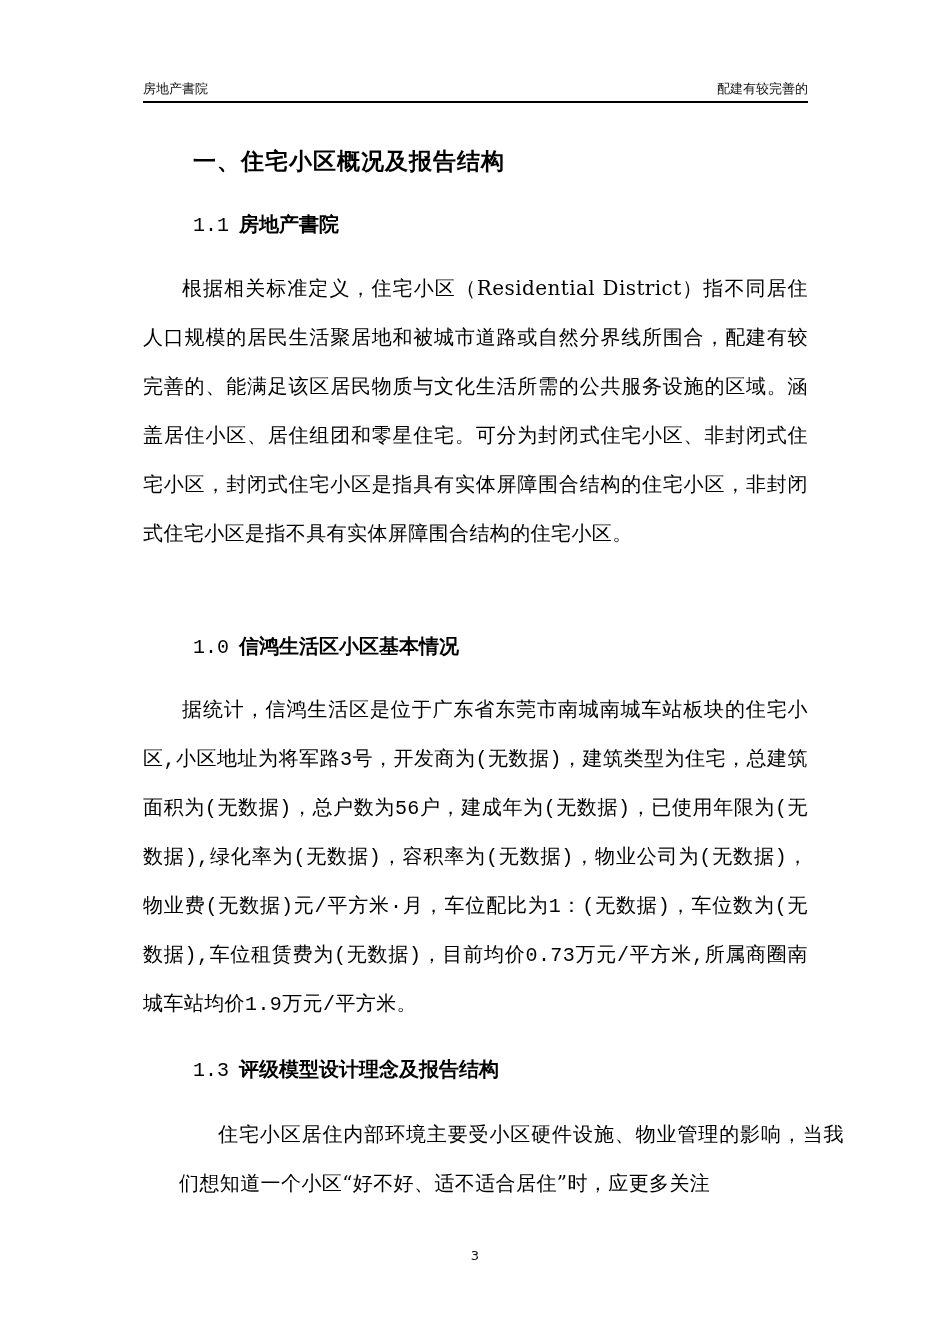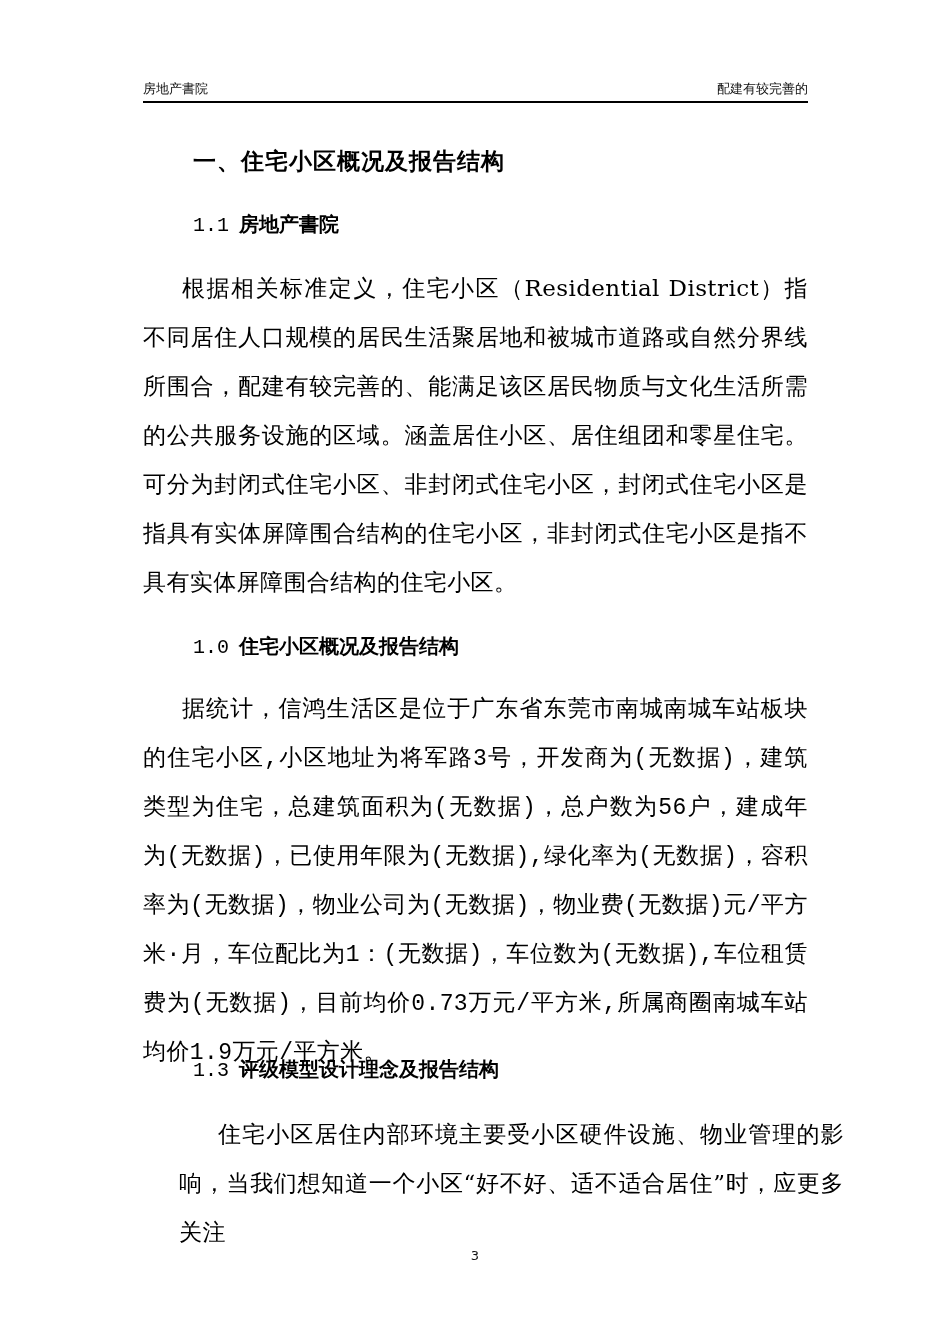--- a/index.html
+++ b/index.html
@@ -63,21 +63,21 @@
     }
     .h2 .num {
       font-family: Liberation Mono, monospace;
       font-weight: normal;
       margin-right: 10px;
     }
     .para {
       position: absolute;
       left: 0;
       width: 665px;
-      font-size: 23px;
+      font-size: 20px;
       line-height: 49px;
       text-align: justify;
       text-indent: 39px;
       letter-spacing: 0.4px;
     }
     .page-number {
       position: absolute;
       left: 0;
       width: 950px;
       top: 1248px;
@@ -97,21 +97,21 @@
 
 <div class="content">
   <div class="h1">一、住宅小区概况及报告结构</div>
 
   <div class="h2" style="top:211px;">
     <span class="num">1.1</span><span>房地产書院</span>
   </div>
   <div class="para" style="top:264px;">根据相关标准定义，住宅小区（Residential District）指不同居住人口规模的居民生活聚居地和被城市道路或自然分界线所围合，配建有较完善的、能满足该区居民物质与文化生活所需的公共服务设施的区域。涵盖居住小区、居住组团和零星住宅。可分为封闭式住宅小区、非封闭式住宅小区，封闭式住宅小区是指具有实体屏障围合结构的住宅小区，非封闭式住宅小区是指不具有实体屏障围合结构的住宅小区。</div>
 
   <div class="h2" style="top:633px;">
-    <span class="num">1.0</span><span>住宅小区概况及报告结构</span>
+    <span class="num">1.0</span><span>信鸿生活区小区基本情况</span>
   </div>
   <div class="para" style="top:686px;font-family:Liberation Mono, monospace;">据统计，信鸿生活区是位于广东省东莞市南城南城车站板块的住宅小区,小区地址为将军路3号，开发商为(无数据)，建筑类型为住宅，总建筑面积为(无数据)，总户数为56户，建成年为(无数据)，已使用年限为(无数据),绿化率为(无数据)，容积率为(无数据)，物业公司为(无数据)，物业费(无数据)元/平方米·月，车位配比为1：(无数据)，车位数为(无数据),车位租赁费为(无数据)，目前均价0.73万元/平方米,所属商圈南城车站均价1.9万元/平方米。</div>
 
   <div class="h2" style="top:1056px;">
     <span class="num">1.3</span><span>评级模型设计理念及报告结构</span>
   </div>
   <div class="para" style="top:1110px;margin-left:36px;">住宅小区居住内部环境主要受小区硬件设施、物业管理的影响，当我们想知道一个小区“好不好、适不适合居住”时，应更多关注</div>
 </div>
 
 <div class="page-number">3</div>

